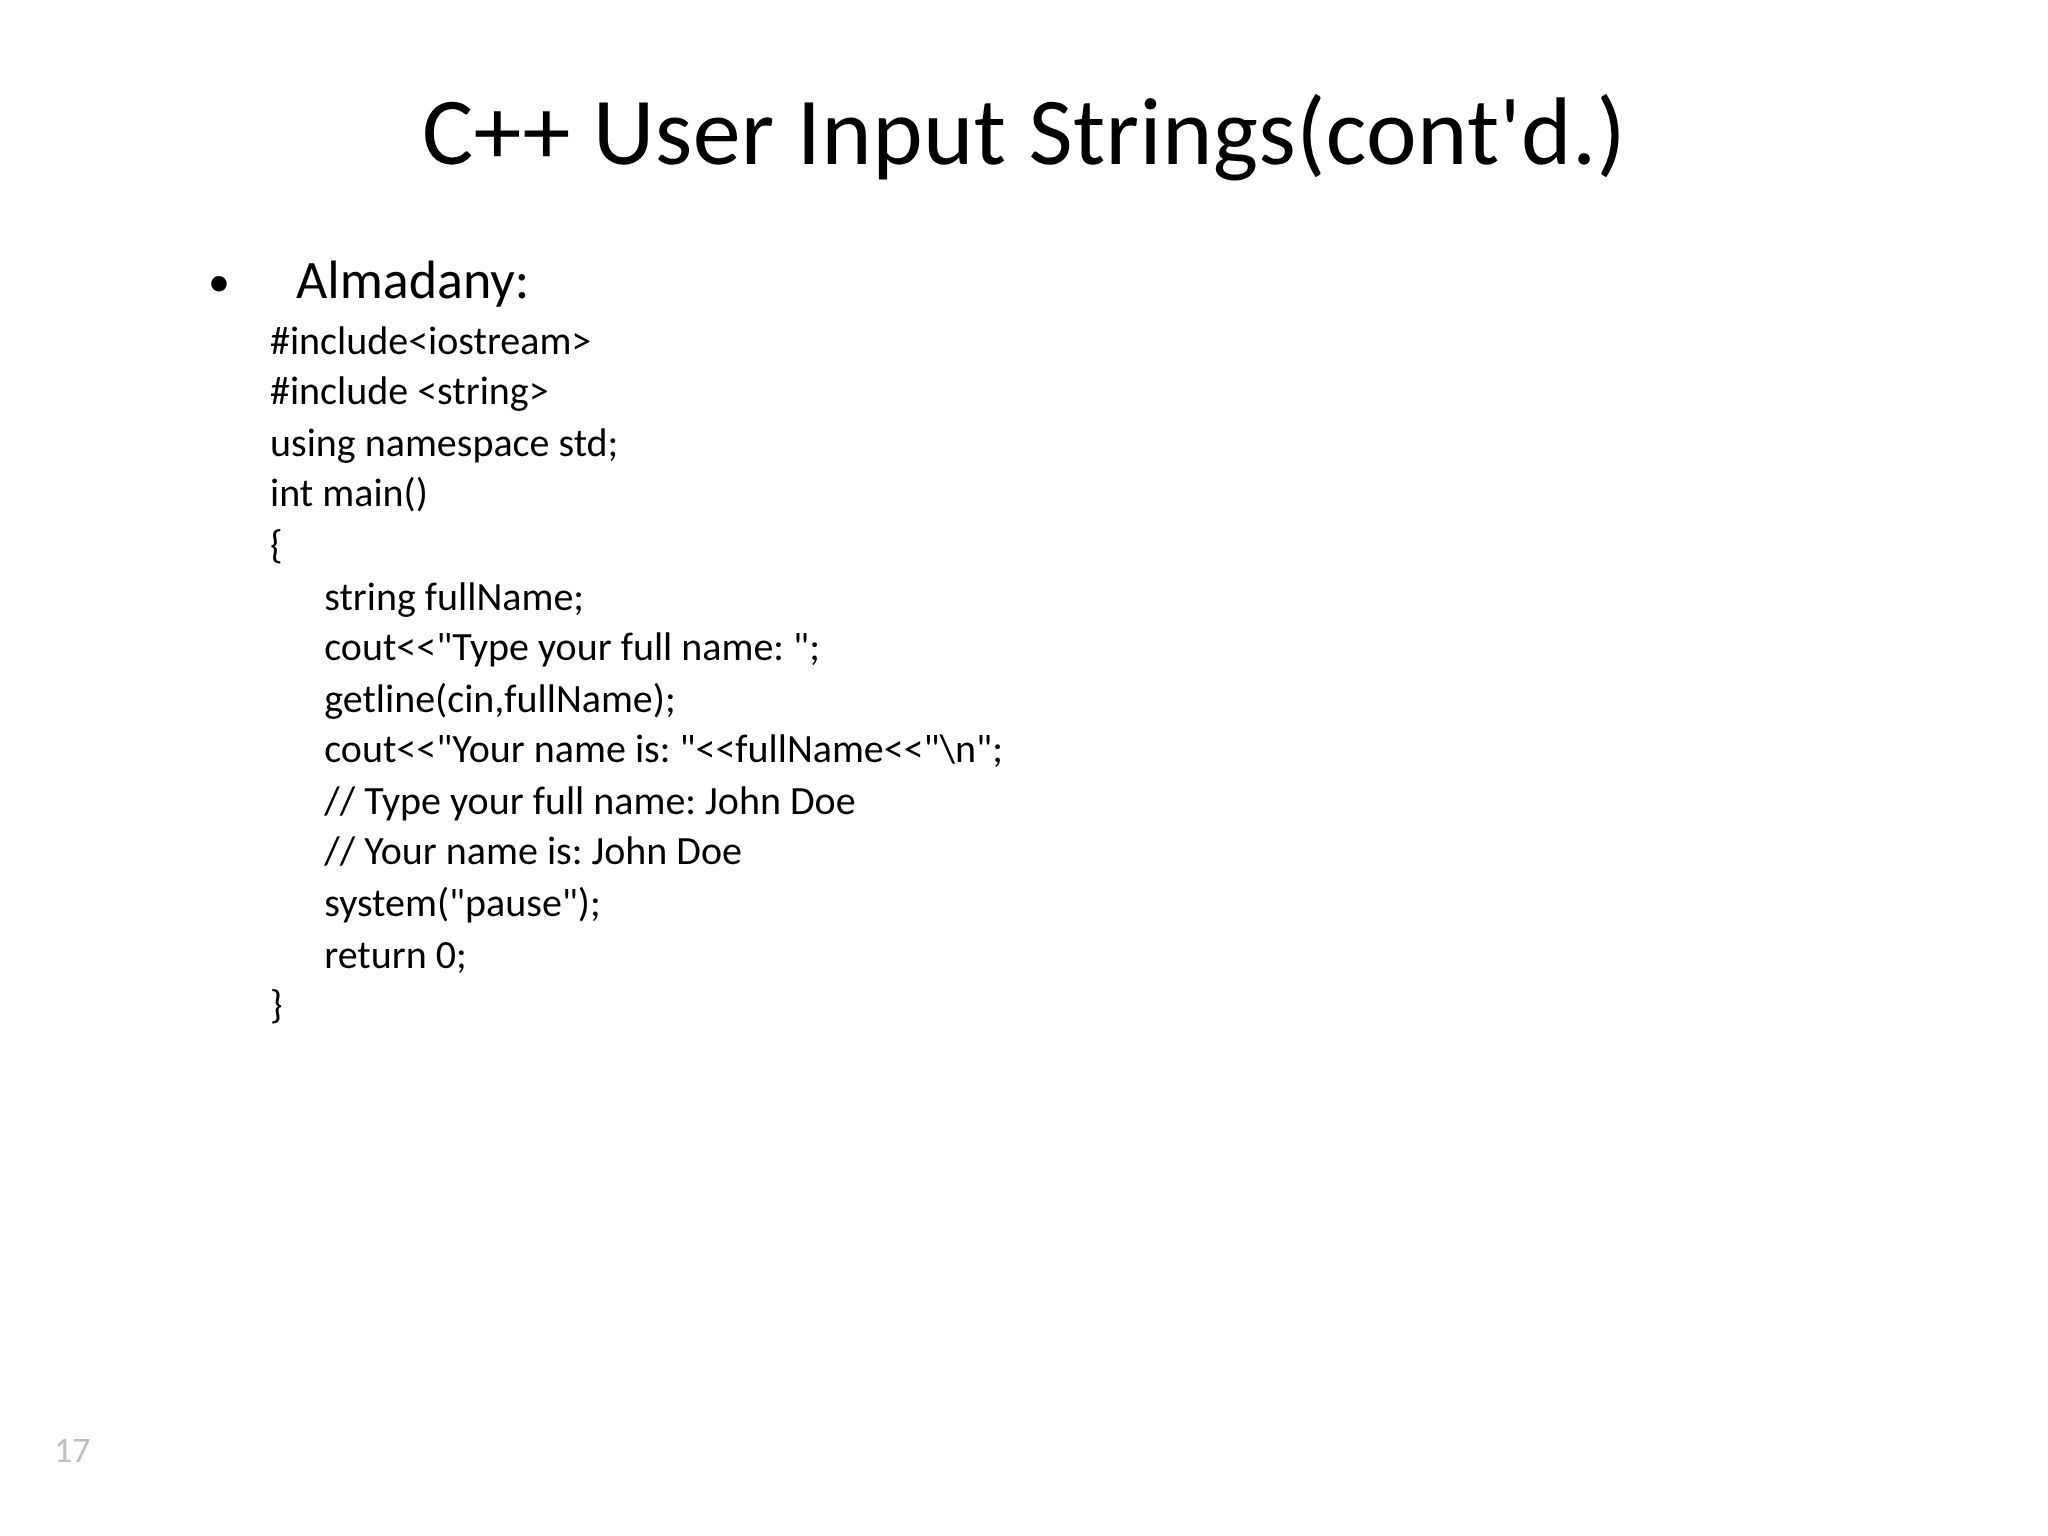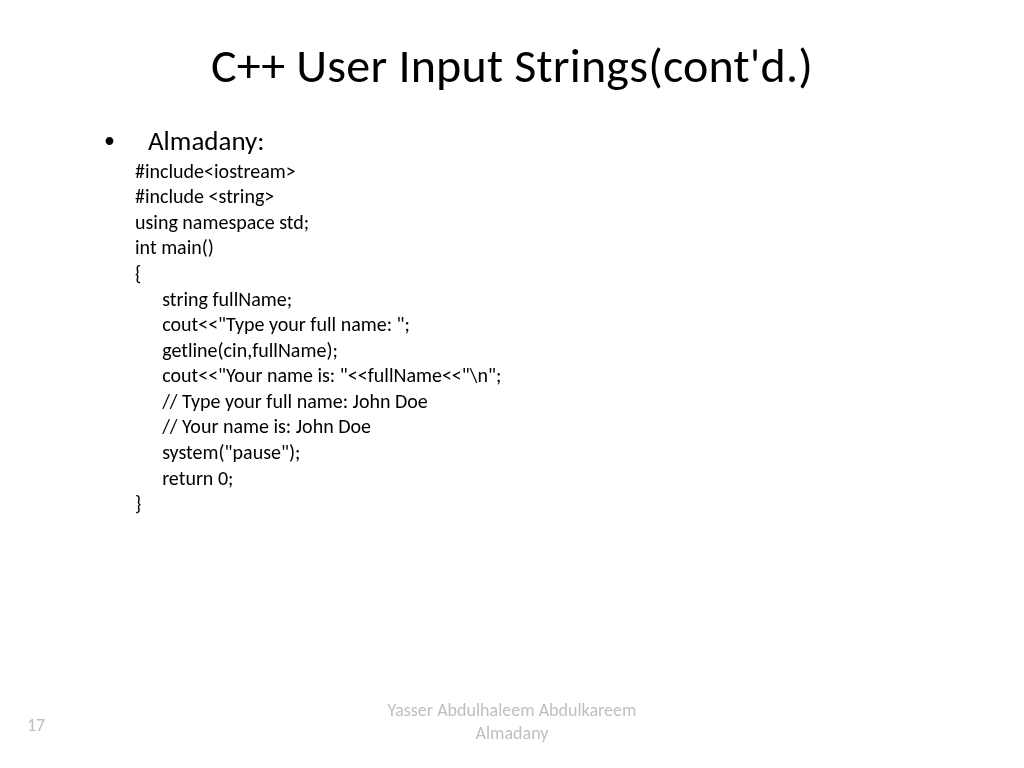--- a/index.html
+++ b/index.html
@@ -100,18 +100,14 @@
       cout&lt;&lt;"Your name is: "&lt;&lt;fullName&lt;&lt;"\n";
       // Type your full name: John Doe
       // Your name is: John Doe
       system("pause");
       return 0;
 }</div>
   </div>
 
   <div class="footer-page">17</div>
 
-  <div class="footer-author">
-    <div>Yasser Abdulhaleem Abdulkareem</div>
-    <div>Almadany</div>
-  </div>
 
 </div>
 
 </body></html>

